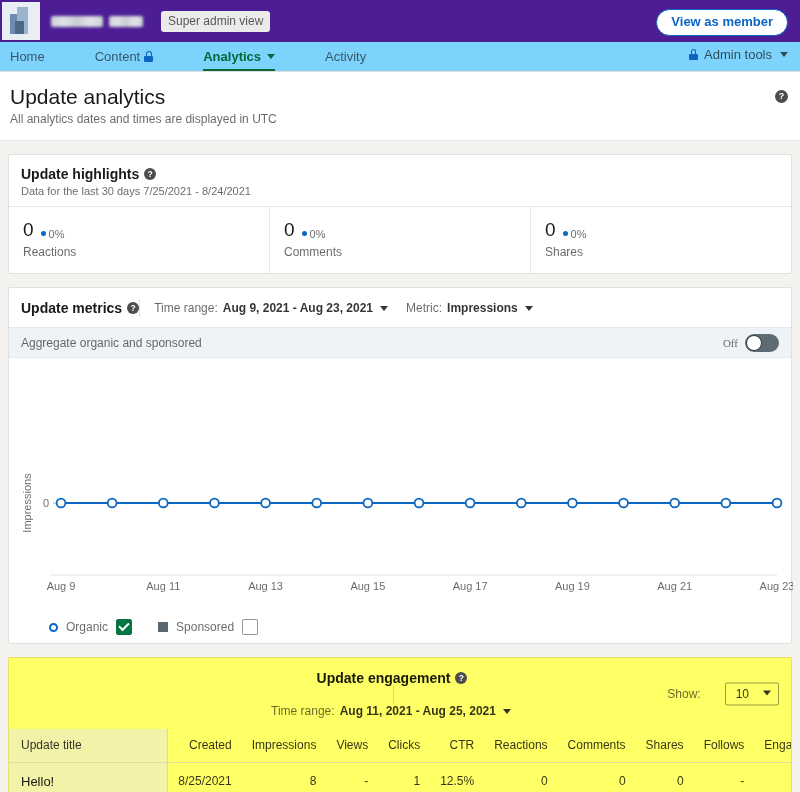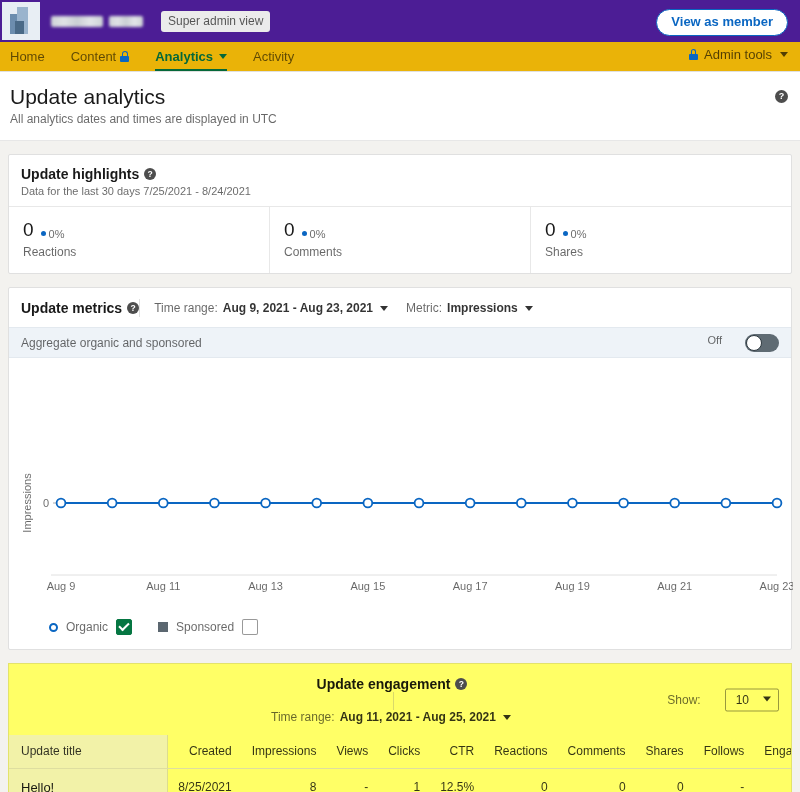--- a/index.html
+++ b/index.html
@@ -63,27 +63,28 @@
     font-size: 13px;
     font-weight: 600;
     padding: 4px 14px 5px;
     cursor: pointer;
     font-family: "Liberation Sans", sans-serif;
     line-height: 16px;
   }
 
   
   .navbar {
-    background: #eab308;
+    background: #7dd3fc;
     height: 30px;
     display: flex;
     align-items: stretch;
     padding: 0 12px 0 10px;
     border-bottom: 1px solid #e0e0e0;
     position: relative;
+    gap: 24px;
   }
   .nav-item {
     display: flex; align-items: center; gap: 4px;
     padding: 0 13px;
     font-size: 13px;
     color: #00000099;
     cursor: pointer;
     position: relative;
     height: 100%;
   }
@@ -252,21 +253,21 @@
     padding: 8px 12px;
     display: flex; align-items: center;
     font-size: 12px;
     color: #00000099;
     position: relative;
     height: 31px;
   }
   .toggle-wrap {
     position: absolute; right: 12px; top: 50%;
     transform: translateY(-50%);
-    display: flex; gap: 23px;
+    display: flex; align-items: center; gap: 7px; font-family: Liberation Serif, serif;
   }
   .toggle-label { font-size: 11px; color: #00000099; }
   .toggle {
     width: 34px; height: 18px;
     border-radius: 10px;
     background: #5f6b73;
     position: relative;
     cursor: pointer;
   }
   .toggle .knob {
@@ -276,21 +277,21 @@
     border-radius: 50%;
     background: #fff;
     border: 1px solid #2f3a41;
   }
 
   
   .chart-area { padding: 0; position: relative; height: 255px; }
   .legend {
     display: flex; align-items: center;
     gap: 0;
-    padding: 6px 0 14px 40px;
+    padding: 6px 0 8px 40px;
   }
   .legend-item {
     display: flex; align-items: center; gap: 8px;
     margin-right: 26px;
     font-size: 12px;
     color: #00000099;
   }
   .marker-circle {
     width: 9px; height: 9px;
     border-radius: 50%;

